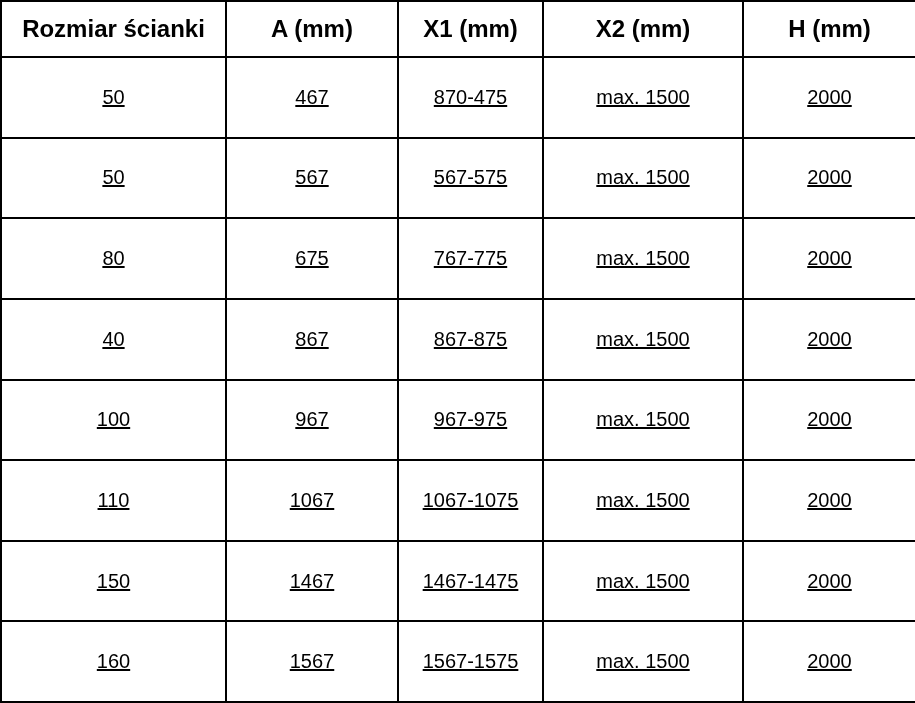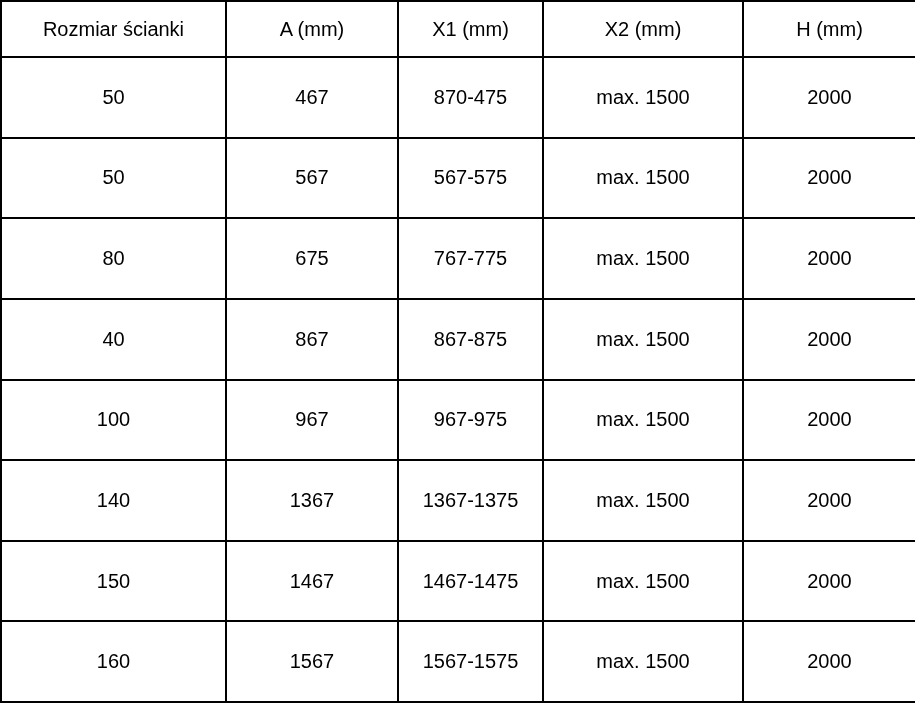--- a/index.html
+++ b/index.html
@@ -33,27 +33,28 @@
 
   table.spec-table th,
   table.spec-table td {
     border: 2px solid #000000;
     text-align: center;
     vertical-align: middle;
     font-size: 20px;
     padding: 0 4px;
   }
   table.spec-table thead th {
-    font-weight: normal;
-    font-size: 20px;
+    font-weight: bold;
+    font-size: 24px;
     height: 54px;
   }
   table.spec-table tbody td {
     font-weight: normal;
     height: 54px;
+    text-decoration: underline;
   }
   
   table.spec-table {
     border: 2px solid #000000;
   }
 </style>
 </head>
 <body>
 
 <div class="table-wrap">
@@ -104,23 +105,23 @@
         <td>2000</td>
       </tr>
       <tr>
         <td>100</td>
         <td>967</td>
         <td>967-975</td>
         <td>max. 1500</td>
         <td>2000</td>
       </tr>
       <tr>
-        <td>140</td>
-        <td>1367</td>
-        <td>1367-1375</td>
+        <td>110</td>
+        <td>1067</td>
+        <td>1067-1075</td>
         <td>max. 1500</td>
         <td>2000</td>
       </tr>
       <tr>
         <td>150</td>
         <td>1467</td>
         <td>1467-1475</td>
         <td>max. 1500</td>
         <td>2000</td>
       </tr>

